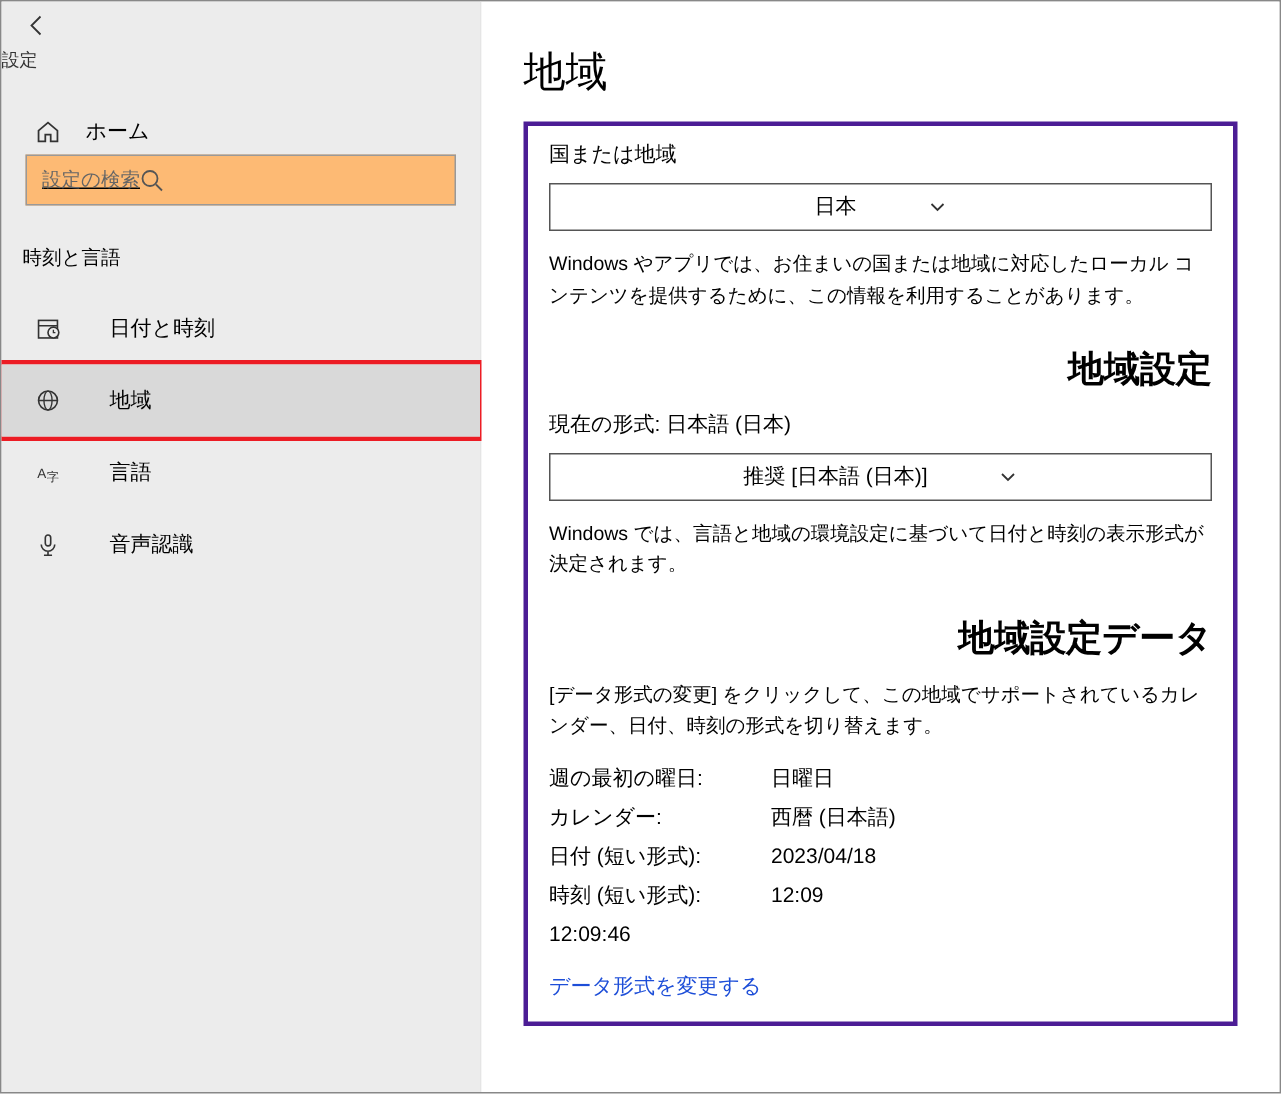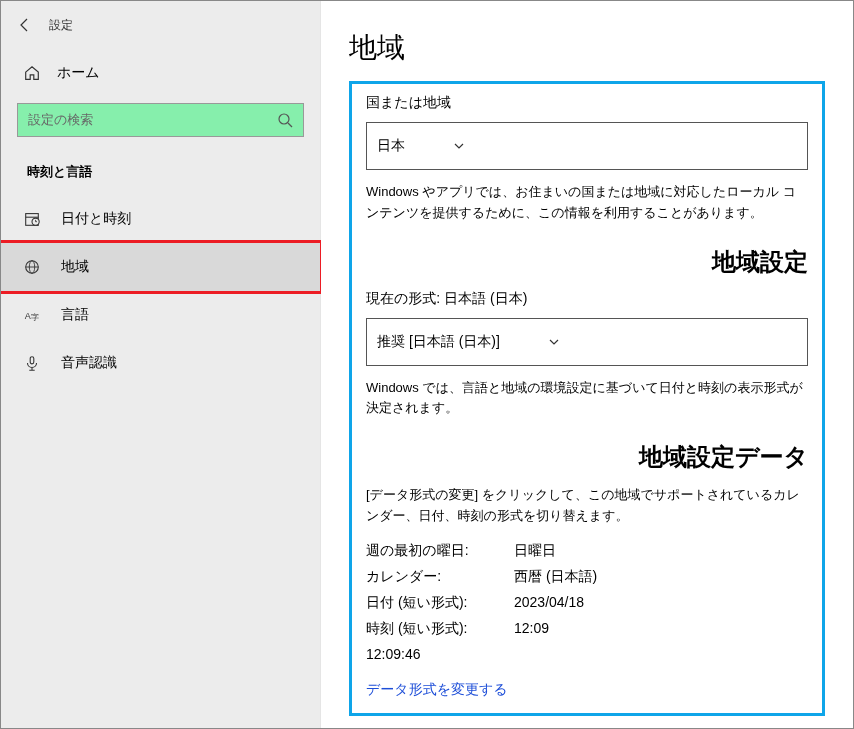--- a/index.html
+++ b/index.html
@@ -1,37 +1,37 @@
 <!DOCTYPE html>
 <html><head>
   <meta charset="utf-8">
   <style>
     * { margin:0; padding:0; box-sizing:border-box; font-family:"Yu Gothic UI","Segoe UI",Meiryo,sans-serif; }
     body { width:854px; height:729px; background:#fff; border:1px solid #888; display:flex; overflow:hidden; }
 
     
     .sidebar { width:320px; height:729px; background:#ececec; padding-top:0; border-right:1px solid #e5e5e5; }
-    .top-row { display:flex; align-items:center; height:48px; }
+    .top-row { display:flex; height:48px;flex-direction:column; }
     .back-btn { width:48px; height:48px; display:flex; align-items:center; justify-content:center; cursor:pointer; }
     .top-title { font-size:12px; color:#333; }
-    .home-row { display:flex; align-items:center; gap:16px; padding:0 22px; height:48px; cursor:pointer; }
+    .home-row { display:flex; align-items:flex-end; gap:16px; padding:0 22px; height:48px; cursor:pointer; }
     .home-row span.label { font-size:14px; }
-    .search-box { margin:6px 16px 16px 16px; height:34px; border:1px solid #999; background:#86efac; display:flex; align-items:center; padding:0 10px; justify-content:space-between; cursor:text; }
+    .search-box { margin:6px 16px 16px 16px; height:34px; border:1px solid #999; background:#fdba74; display:flex; align-items:center; padding:0 10px; justify-content:flex-start; cursor:text;text-decoration:underline; }
     .search-box span.ph { font-size:13px; color:#666; }
-    .section-label { padding:10px 26px 14px; font-size:13px; font-weight:700; }
-    .nav-item { display:flex; align-items:center; gap:20px; padding:0 22px; height:48px; cursor:pointer; font-size:14px; }
+    .section-label { padding:10px 14px 14px; font-size:13px; font-weight:400; }
+    .nav-item { display:flex; align-items:center; gap:32px; padding:0 22px; height:48px; cursor:pointer; font-size:14px; }
     .nav-item-selected { background:#d9d9d9; }
 
     
     .main { flex:1; padding:28px 28px 0 28px; position:relative; background:#fff; }
     .page-title { font-size:28px; font-weight:400; margin-bottom:14px; }
 
-    .red-box1 { border:3px solid #0ea5e9; padding:10px 14px 14px; margin-bottom:0; }
+    .red-box1 { border:3px solid #4c1d95; padding:10px 14px 14px; margin-bottom:0; }
     .sub-h { font-size:14px; margin-bottom:10px; }
-    .dropdown { height:48px; border:1px solid #555; display:flex; align-items:center; justify-content:flex-start; padding:0 10px; font-size:14px; background:#fff; cursor:pointer;gap:48px; }
+    .dropdown { height:32px; border:1px solid #555; display:flex; align-items:center; justify-content:center; padding:0 10px; font-size:14px; background:#fff; cursor:pointer;gap:48px; }
     .desc { font-size:13px; margin-top:12px; line-height:1.6; }
 
     .sec-h { font-size:24px; font-weight:700; margin:22px 0 12px;text-align:right; }
     .kv { font-size:14px; margin-bottom:10px; }
     .data-table { margin-top:10px; }
     .data-row { display:flex; font-size:14px; line-height:26px; }
     .data-row .k { width:148px; }
     .link { color:#1d4ed8; font-size:14px; margin-top:14px; display:inline-block; cursor:pointer; }
 
     

